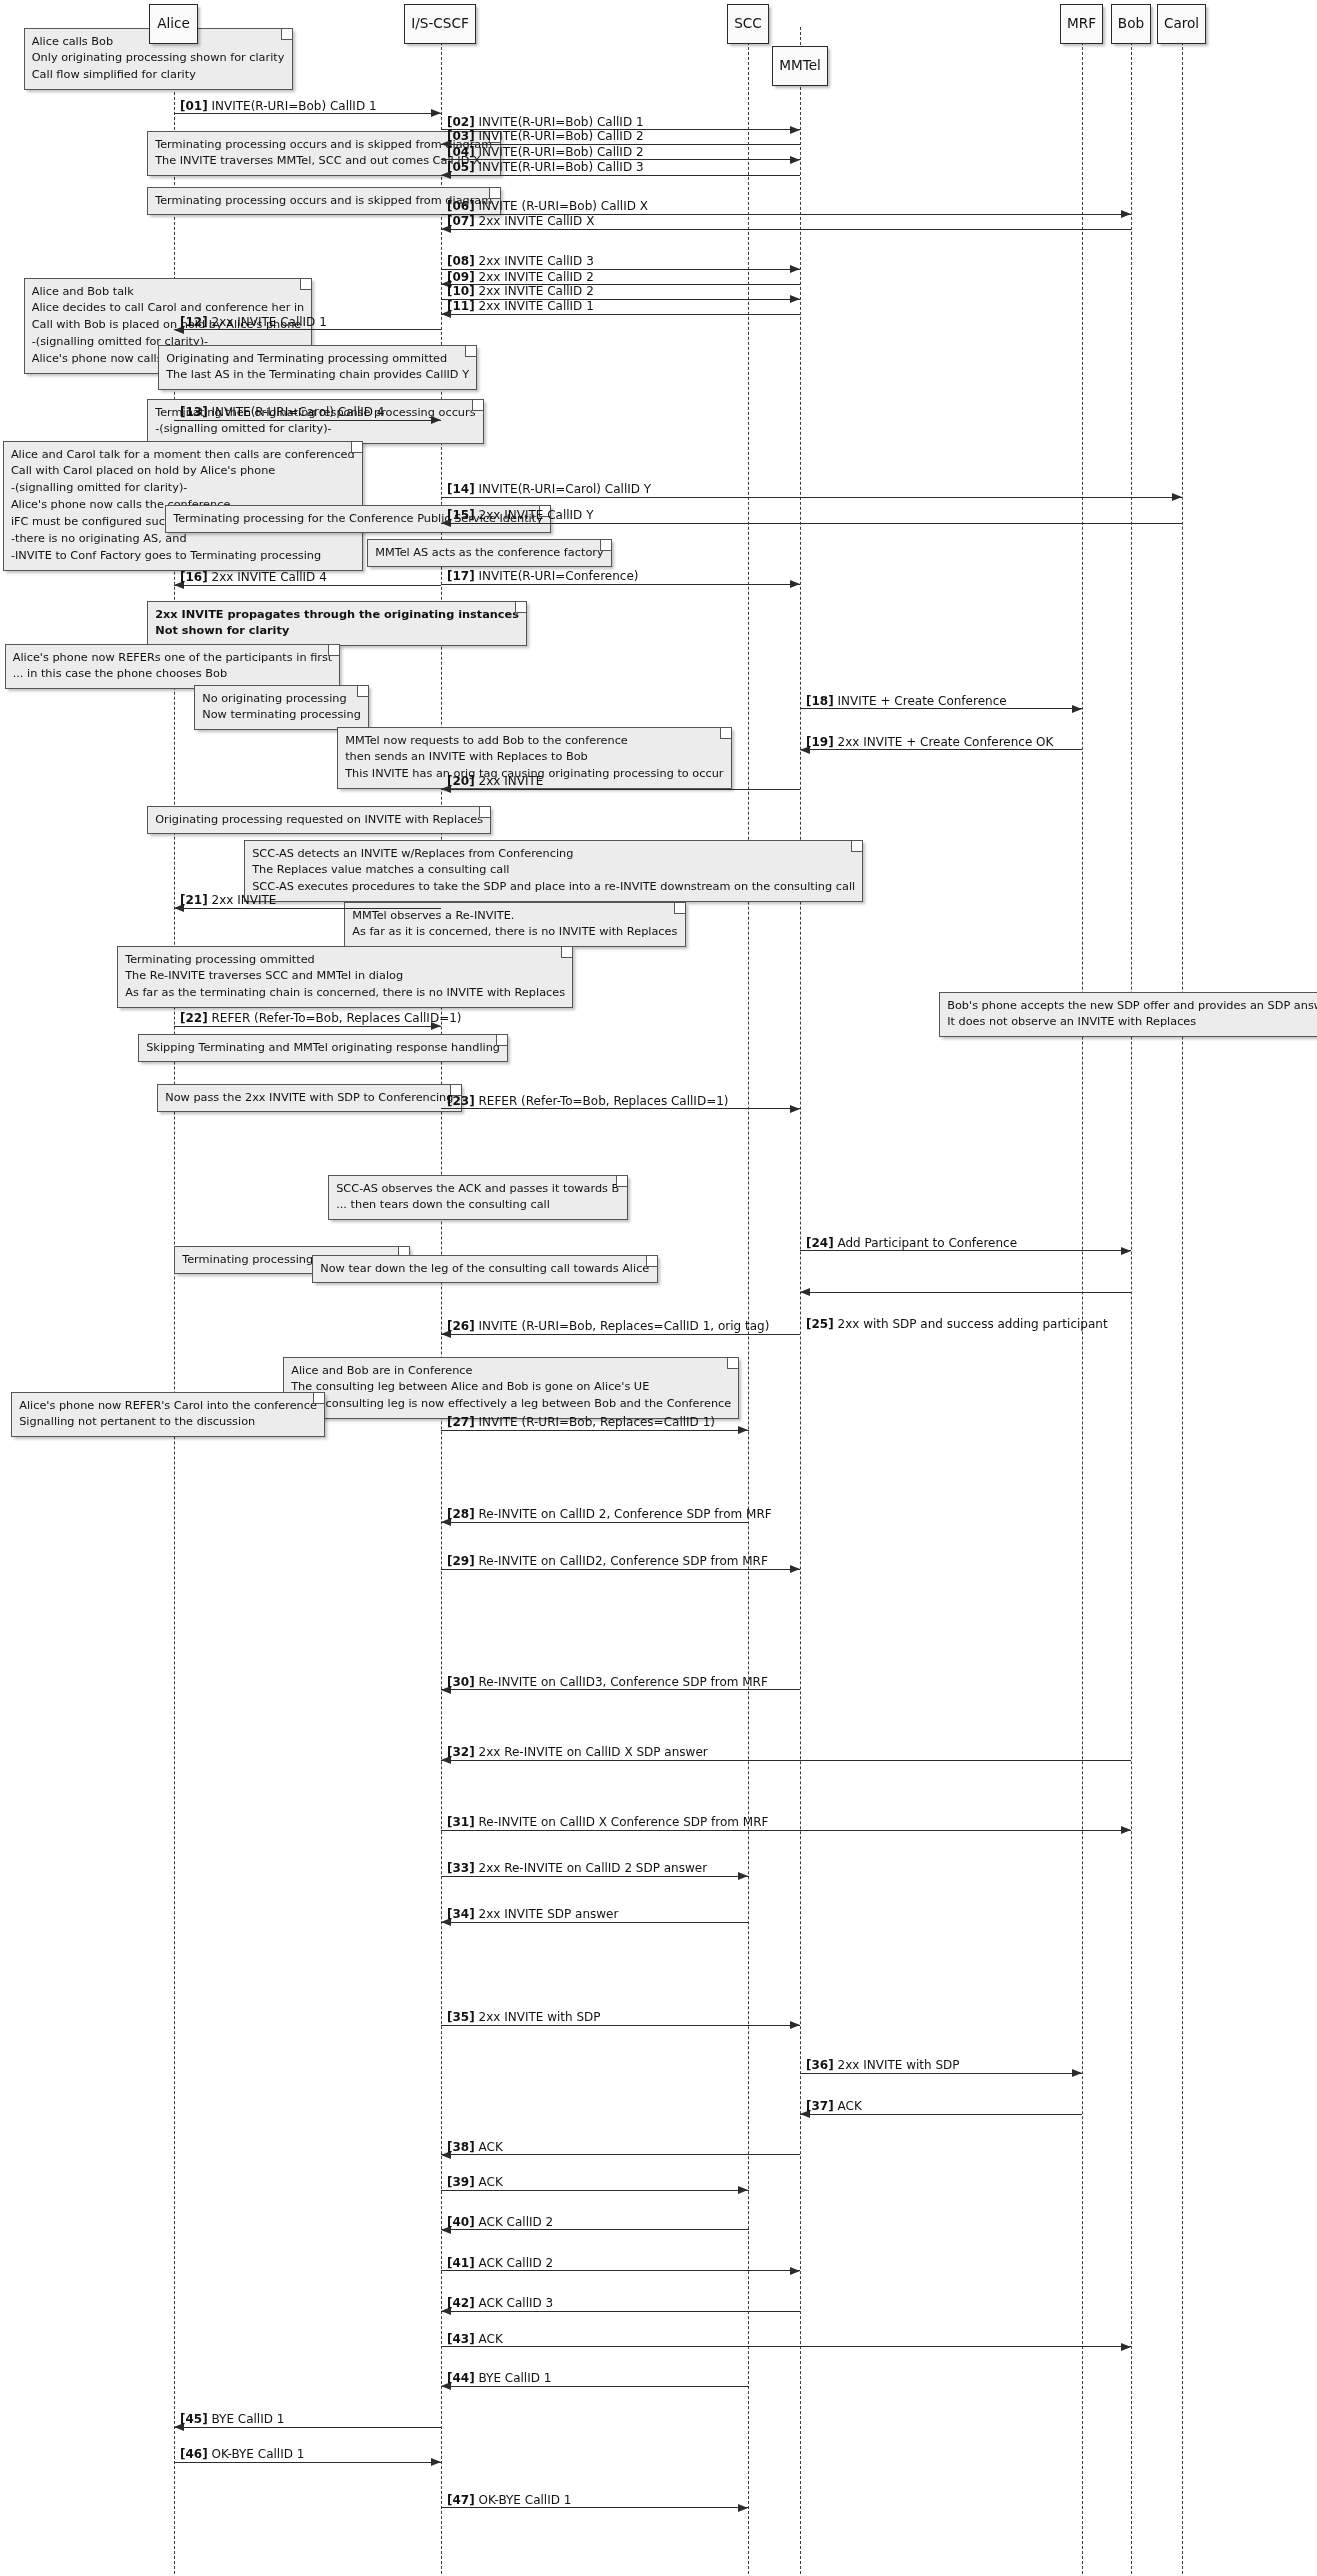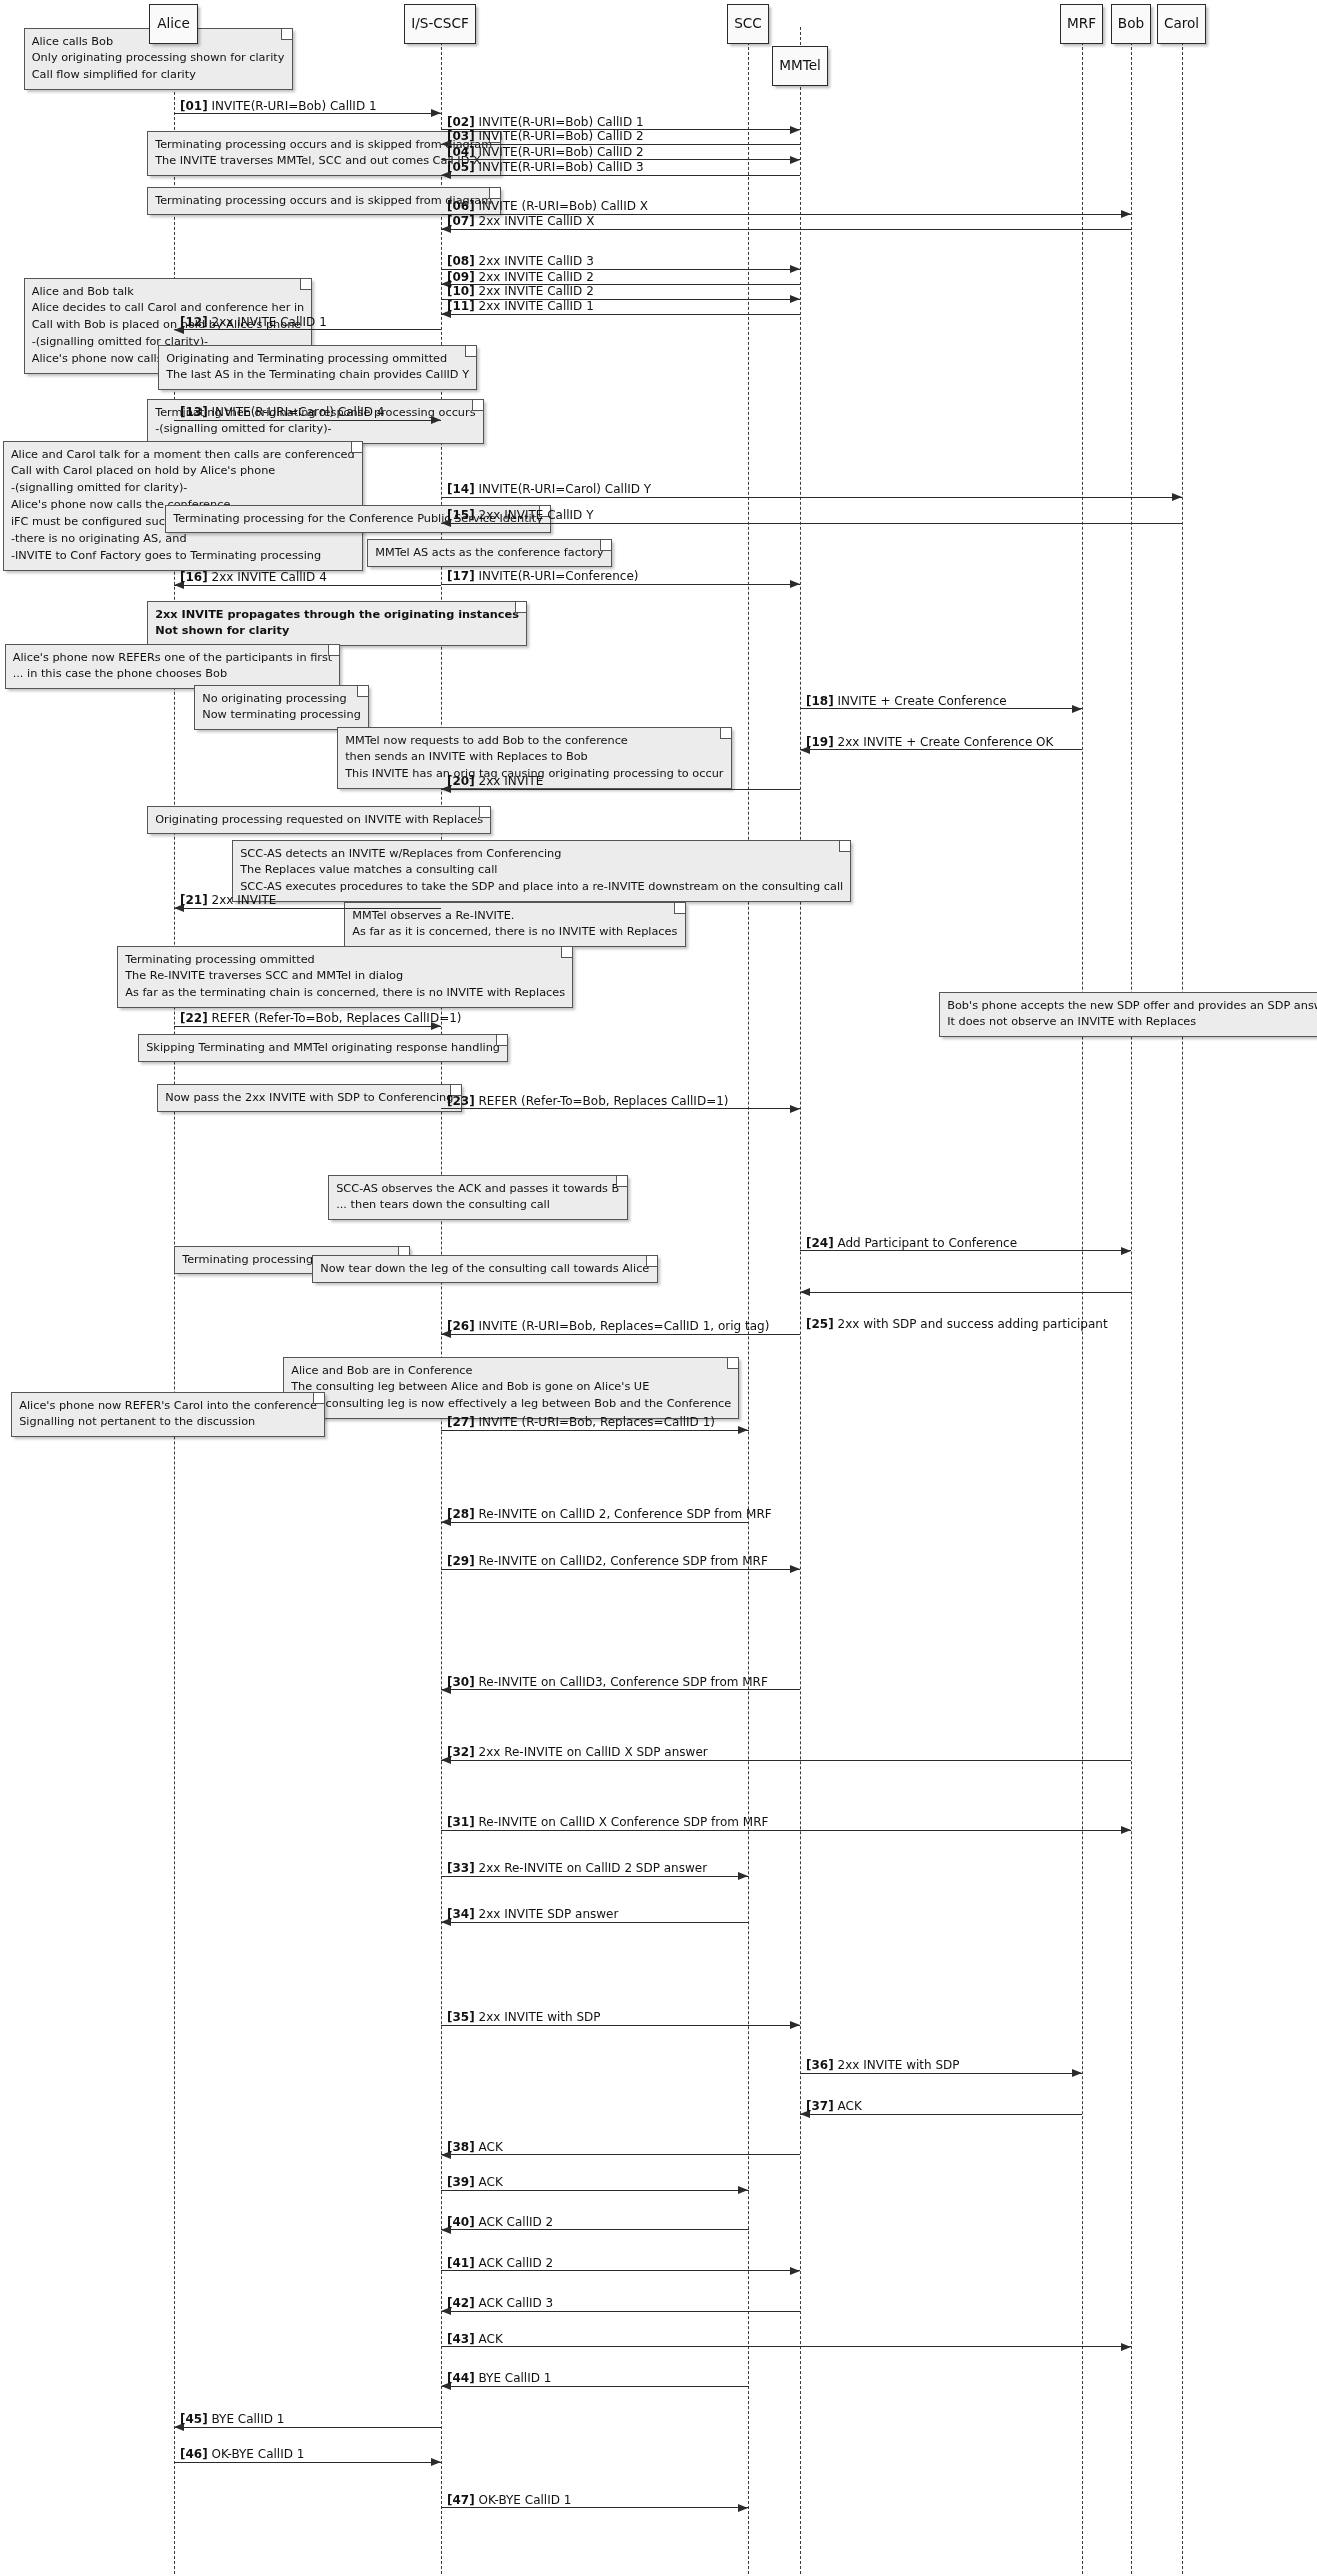--- a/index.html
+++ b/index.html
@@ -136,21 +136,21 @@
       <div class="note" style="left: 337px; top: 727px;">
         <span class="nline">MMTel now requests to add Bob to the conference</span>
         <span class="nline">then sends an INVITE with Replaces to Bob</span>
         <span class="nline">This INVITE has an orig tag causing originating processing to occur</span>
         <span class="fold"></span>
       </div>
       <div class="note" style="left: 147px; top: 806px;">
         <span class="nline">Originating processing requested on INVITE with Replaces</span>
         <span class="fold"></span>
       </div>
-      <div class="note" style="left: 232px; top: 840px;">
+      <div class="note" style="left: 244px; top: 840px;">
         <span class="nline">SCC-AS detects an INVITE w/Replaces from Conferencing</span>
         <span class="nline">The Replaces value matches a consulting call</span>
         <span class="nline">SCC-AS executes procedures to take the SDP and place into a re-INVITE downstream on the consulting call</span>
         <span class="fold"></span>
       </div>
       <div class="note" style="left: 344px; top: 902px;">
         <span class="nline">MMTel observes a Re-INVITE.</span>
         <span class="nline">As far as it is concerned, there is no INVITE with Replaces</span>
         <span class="fold"></span>
       </div>

